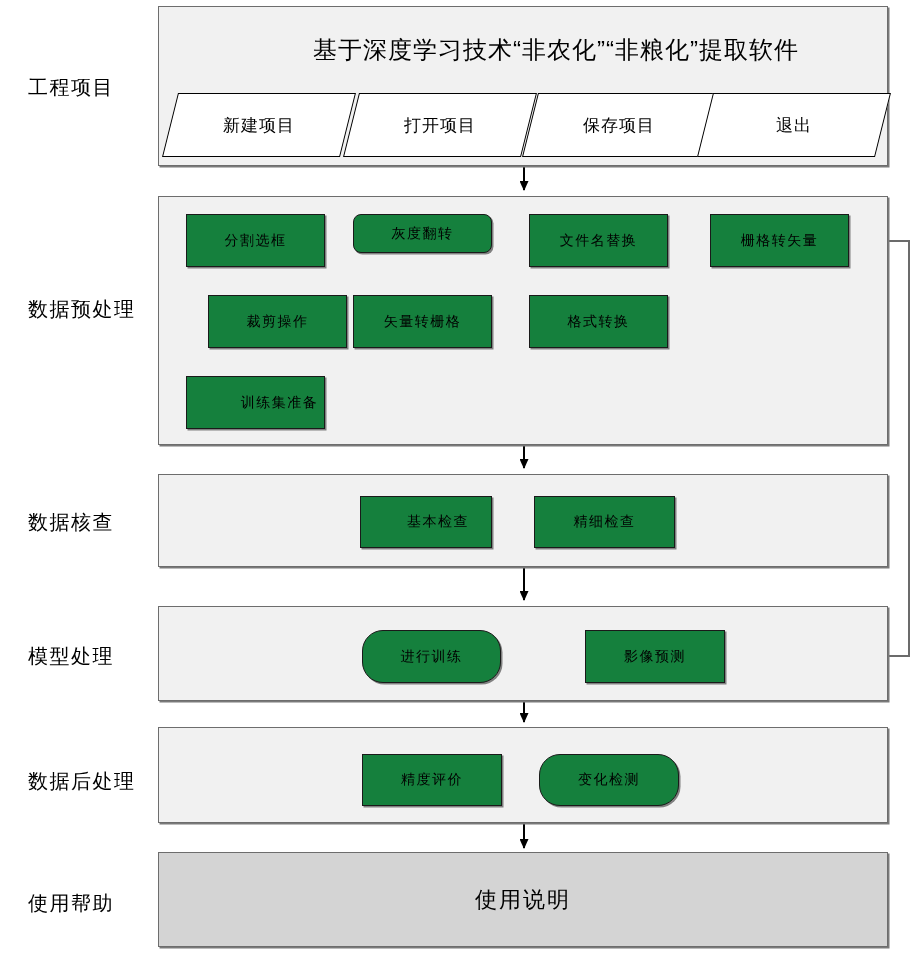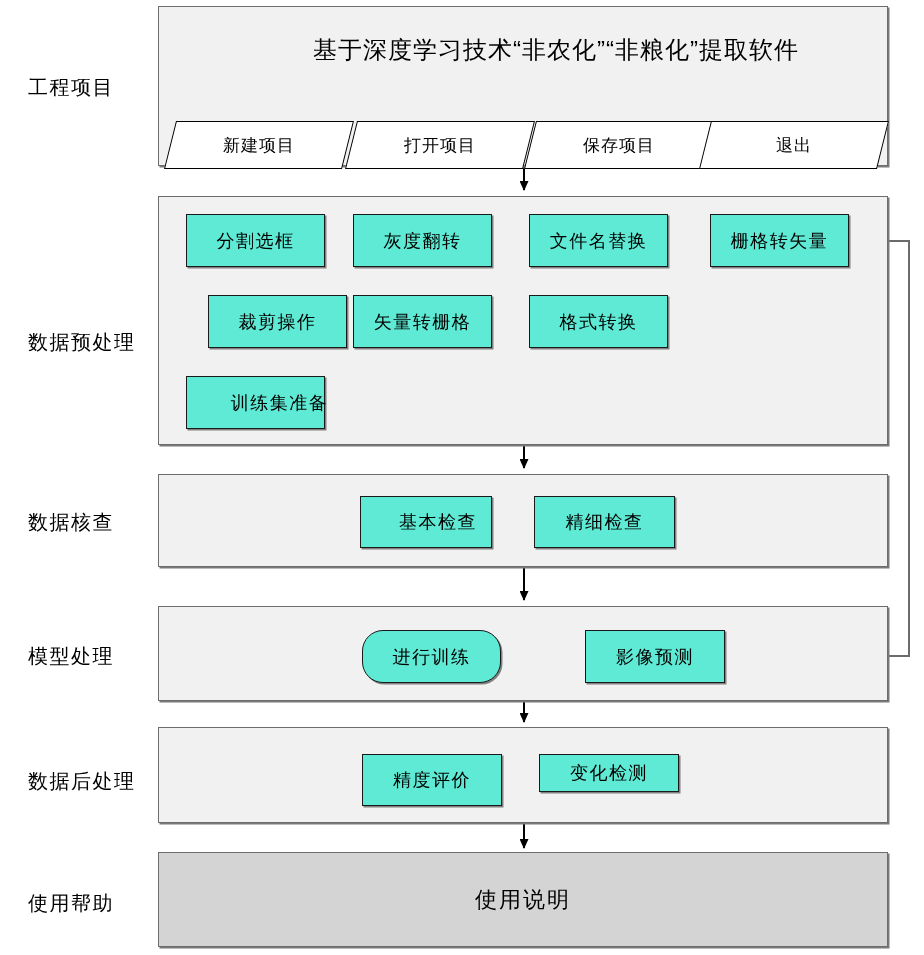--- a/index.html
+++ b/index.html
@@ -50,22 +50,21 @@
     letter-spacing: 1px;
     text-align: center;
     white-space: nowrap;
     color: #000;
   }
 
   
   .para-btn {
     position: absolute;
     width: 178px;
-    height: 48px;
-    margin-top: 28px;
+    height: 64px;
   }
   .para-btn .shape {
     position: absolute;
     inset: 0;
     background: #ffffff;
     border: 1px solid #000000;
     box-sizing: border-box;
     transform: skewX(-14deg);
   }
   .para-btn .lbl {
@@ -76,28 +75,28 @@
     justify-content: center;
     font-size: 17px;
     letter-spacing: 1px;
     white-space: nowrap;
     color: #000;
   }
 
   
   .fbox {
     position: absolute;
-    background: #5eead4;
+    background: #15803d;
     border: 1px solid #1a1a1a;
     box-sizing: border-box;
     box-shadow: 1.5px 1.5px 0 0 #808080;
     display: flex;
     align-items: center;
     justify-content: center;
-    font-size: 18px;
+    font-size: 14px;
     letter-spacing: 1.5px;
     white-space: nowrap;
     color: #000;
   }
 
   
   .help-text {
     position: absolute;
     display: flex;
     align-items: center;
@@ -169,21 +168,21 @@
     <g>
       <line x1="501" y1="657" x2="534" y2="657" stroke="#555" stroke-width="2" marker-end="url(#ahs)"></line>
     </g>
 
     <g>
       <path d="M 679,656 L 909,656 L 909,241 L 861,241" fill="none" stroke="#6b6b6b" stroke-width="2" marker-end="url(#ah)"></path>
     </g>
   </svg>
 
   <div class="stage-label" style="top:74px;">工程项目</div>
-  <div class="stage-label" style="top:296px;margin-top:33px;">数据预处理</div>
+  <div class="stage-label" style="top:296px;">数据预处理</div>
   <div class="stage-label" style="top:509px;">数据核查</div>
   <div class="stage-label" style="top:643px;">模型处理</div>
   <div class="stage-label" style="top:768px;">数据后处理</div>
   <div class="stage-label" style="top:890px;">使用帮助</div>
 
   <div class="panel" style="left:158px; top:6px; width:730px; height:160px;"></div>
 
   <div class="app-title" style="left:150px; top:28px; width:812px;margin-top:6px;">基于深度学习技术“非农化”“非粮化”提取软件</div>
 
   <div class="para-btn" style="left:170px; top:93px;">
@@ -202,40 +201,40 @@
     <div class="shape"></div>
     <div class="lbl">退出</div>
   </div>
 
   <div class="panel" style="left:158px; top:196px; width:730px; height:249px;"></div>
 
   <div class="fbox" style="left:186px; top:214px; width:139px; height:53px;">分割选框</div>
   <div class="fbox" style="left:186px; top:295px; width:139px; height:53px;margin-left:22px;">裁剪操作</div>
   <div class="fbox" style="left:186px; top:376px; width:139px; height:53px;padding-left:48px;">训练集准备</div>
 
-  <div class="fbox" style="left:353px; top:214px; width:139px; height:53px;">灰度翻转</div>
+  <div class="fbox" style="left:353px; top:214px; width:139px; height:39px;border-radius:8px;">灰度翻转</div>
   <div class="fbox" style="left:353px; top:295px; width:139px; height:53px;">矢量转栅格</div>
 
   <div class="fbox" style="left:529px; top:214px; width:139px; height:53px;">文件名替换</div>
   <div class="fbox" style="left:529px; top:295px; width:139px; height:53px;">格式转换</div>
 
   <div class="fbox" style="left:710px; top:214px; width:139px; height:53px;">栅格转矢量</div>
 
   <div class="panel" style="left:158px; top:474px; width:730px; height:93px;"></div>
 
   <div class="fbox" style="left:360px; top:496px; width:132px; height:52px;padding-left:24px;">基本检查</div>
   <div class="fbox" style="left:534px; top:496px; width:141px; height:52px;">精细检查</div>
 
   <div class="panel" style="left:158px; top:606px; width:730px; height:95px;"></div>
 
   <div class="fbox" style="left:362px; top:630px; width:139px; height:53px;border-radius:21px;">进行训练</div>
   <div class="fbox" style="left:539px; top:630px; width:140px; height:53px;margin-left:46px;">影像预测</div>
 
   <div class="panel" style="left:158px; top:727px; width:730px; height:96px;"></div>
 
   <div class="fbox" style="left:362px; top:754px; width:140px; height:52px;">精度评价</div>
-  <div class="fbox" style="left:539px; top:754px; width:140px; height:38px;">变化检测</div>
+  <div class="fbox" style="left:539px; top:754px; width:140px; height:52px;border-radius:21px;">变化检测</div>
 
   <div class="panel dark" style="left:158px; top:852px; width:730px; height:95px;"></div>
 
   <div class="help-text" style="left:158px; top:852px; width:730px; height:95px;">使用说明</div>
 
 </div>
 
 </body></html>

